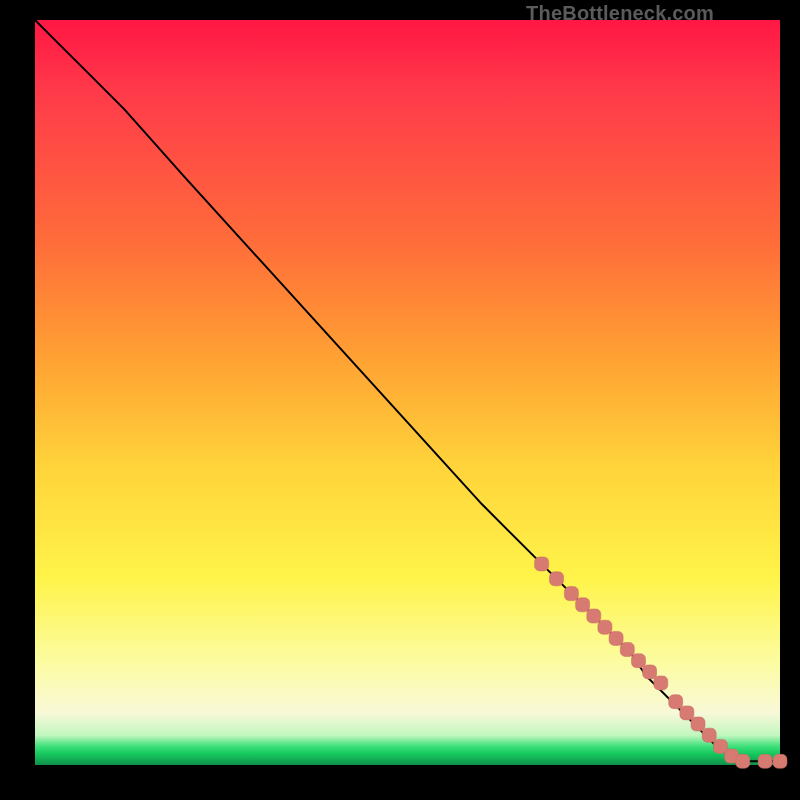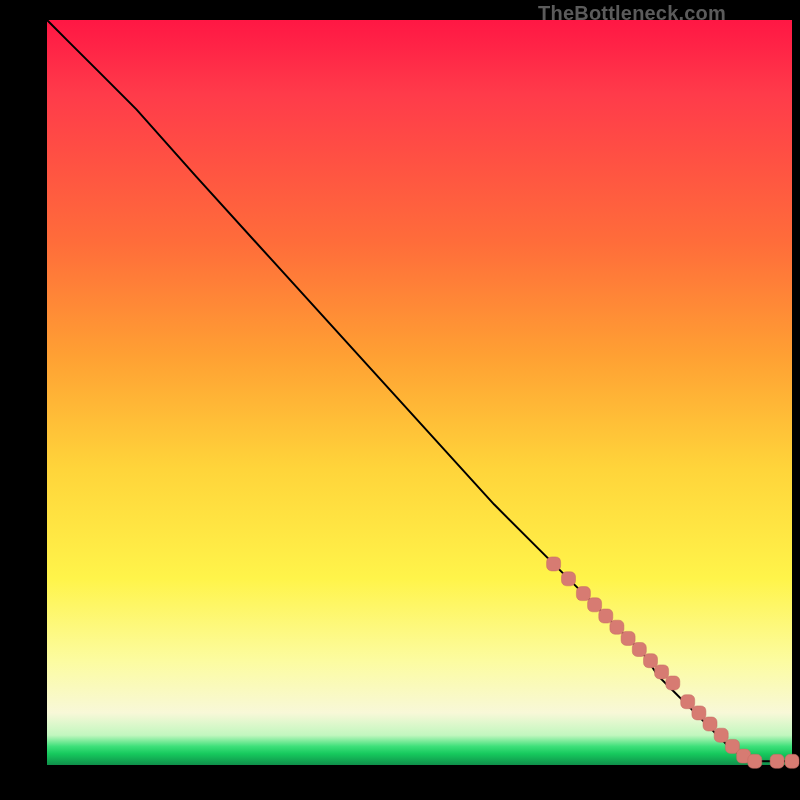--- a/index.html
+++ b/index.html
@@ -9,21 +9,20 @@
     height: 800px;
     background: #000;
     font-family: Arial, Helvetica, sans-serif;
     overflow: hidden;
   }
   .outer {
     position: relative;
     width: 736px;
     height: 800px;
     background: #000;
-    margin-left: 12px;
   }
   .plot {
     position: absolute;
     left: 35px;
     top: 20px;
     width: 745px;
     height: 745px;
     
     background: linear-gradient(
       to bottom,

